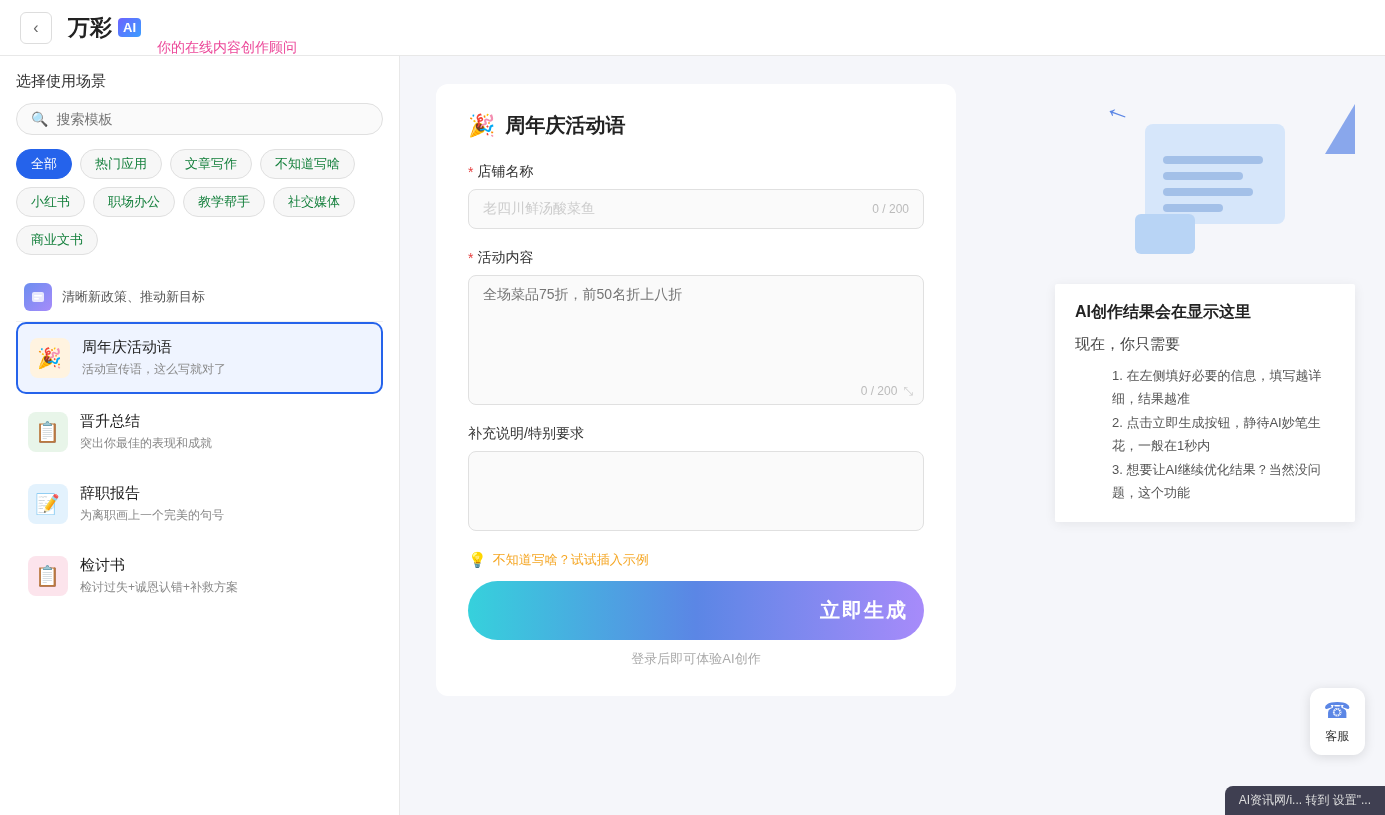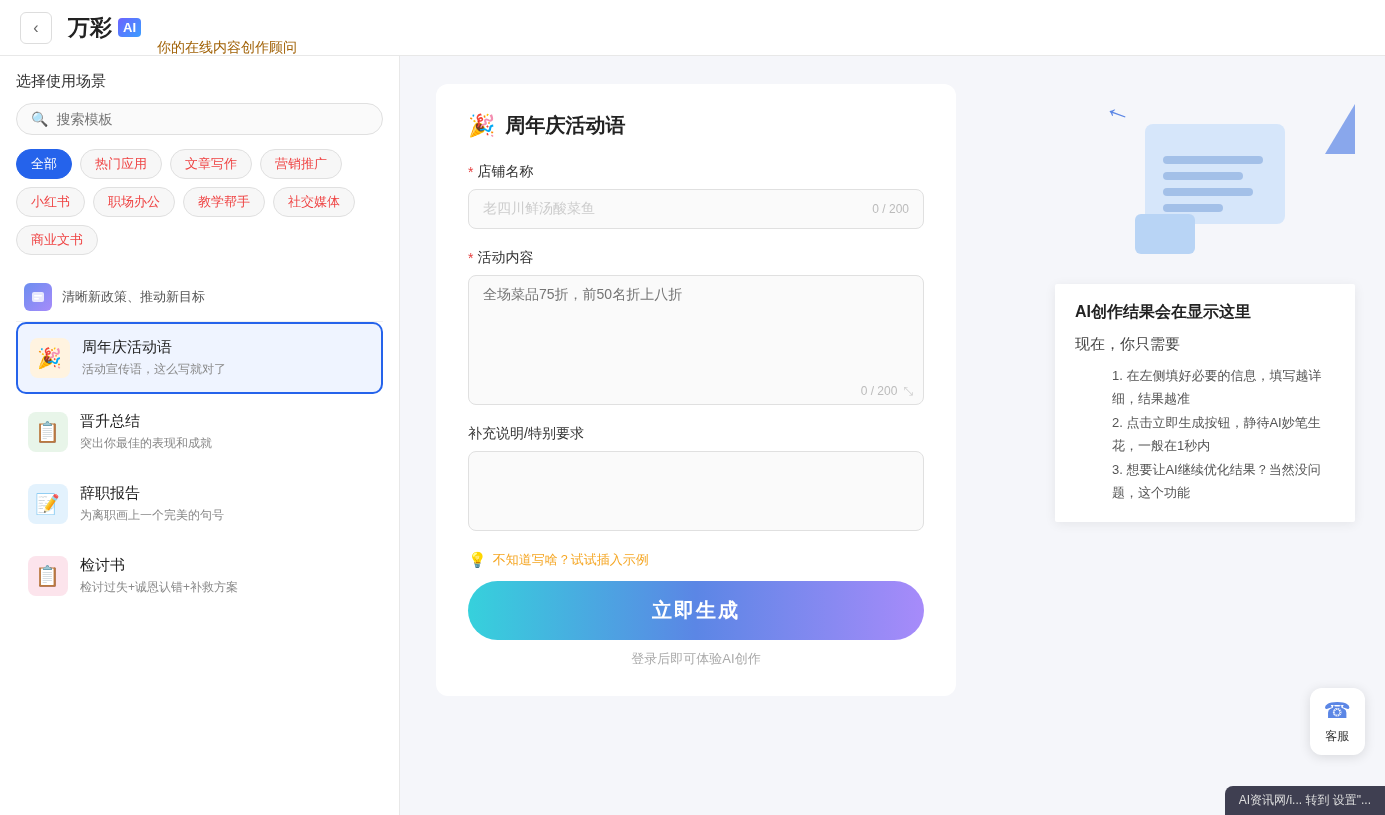--- a/index.html
+++ b/index.html
@@ -44,21 +44,21 @@
     }
     .logo-ai {
       background: linear-gradient(135deg, #6c63ff, #3b9eff);
       color: white;
       font-size: 13px;
       font-weight: bold;
       padding: 2px 5px;
       border-radius: 4px;
     }
     .header-subtitle {
-      color: #a16207;
+      color: #ec4899;
       font-size: 14px;
       margin-top: 40px;
     }
 
     
     .main-layout {
       display: flex;
       height: calc(815px - 56px);
     }
 
@@ -105,21 +105,21 @@
       gap: 8px;
       margin-bottom: 10px;
     }
     .tag {
       padding: 5px 14px;
       border-radius: 16px;
       font-size: 13px;
       cursor: pointer;
       border: 1px solid #e0e0e0;
       background: #f7f7f7;
-      color: #ef4444;
+      color: #15803d;
     }
     .tag.active {
       background: #2563eb;
       color: #fff;
       border-color: #2563eb;
     }
 
     
     .sidebar-list { margin-top: 8px; }
     .sidebar-policy-item {
@@ -291,20 +291,21 @@
       padding: 16px;
       background: linear-gradient(90deg, #36d1dc, #5b86e5, #a78bfa);
       border: none;
       border-radius: 30px;
       color: #fff;
       font-size: 20px;
       font-weight: 600;
       cursor: pointer;
       letter-spacing: 2px;
       margin-bottom: 10px;
+      text-align: right;
     }
     .login-hint {
       text-align: center;
       font-size: 13px;
       color: #aaa;
     }
 
     
     .right-panel {
       width: 360px;
@@ -450,21 +451,21 @@
 
     <div class="search-box">
       <span class="search-icon">🔍</span>
       <input class="search-input" type="text" placeholder="搜索模板" style="">
     </div>
 
     <div class="tags-row">
       <span class="tag active">全部</span>
       <span class="tag">热门应用</span>
       <span class="tag">文章写作</span>
-      <span class="tag">营销推广</span>
+      <span class="tag">不知道写啥</span>
       <span class="tag">小红书</span>
       <span class="tag">职场办公</span>
       <span class="tag">教学帮手</span>
       <span class="tag">社交媒体</span>
       <span class="tag">商业文书</span>
     </div>
 
     <div class="sidebar-list">
       <div class="sidebar-policy-item">
         <div class="sidebar-policy-icon">

